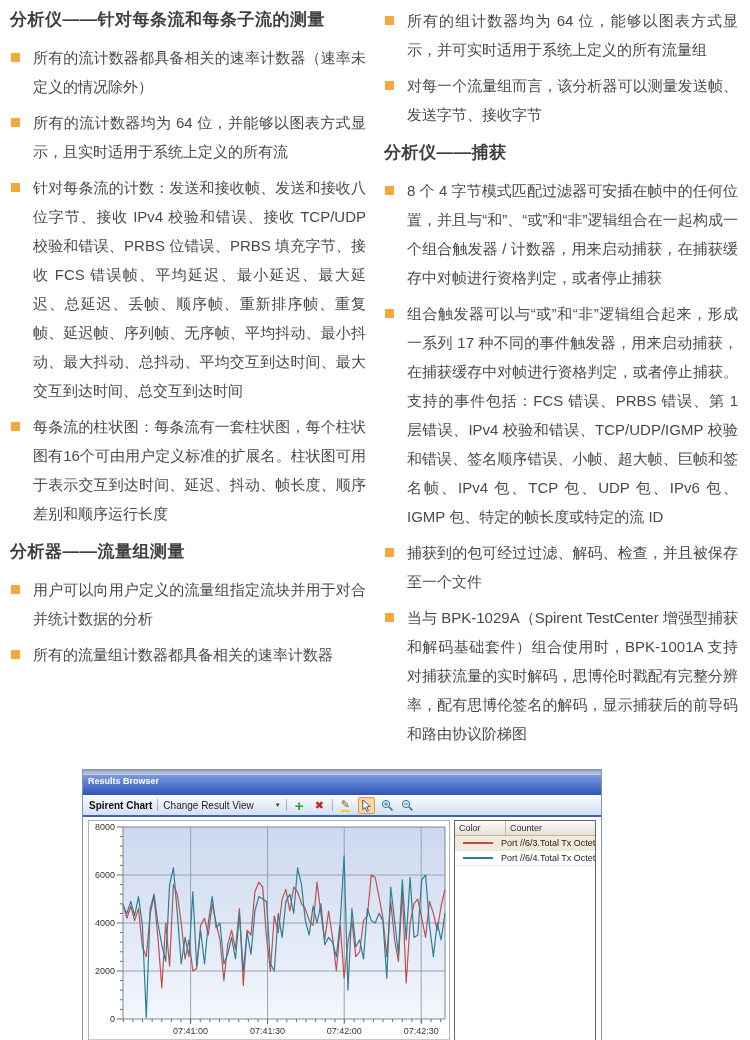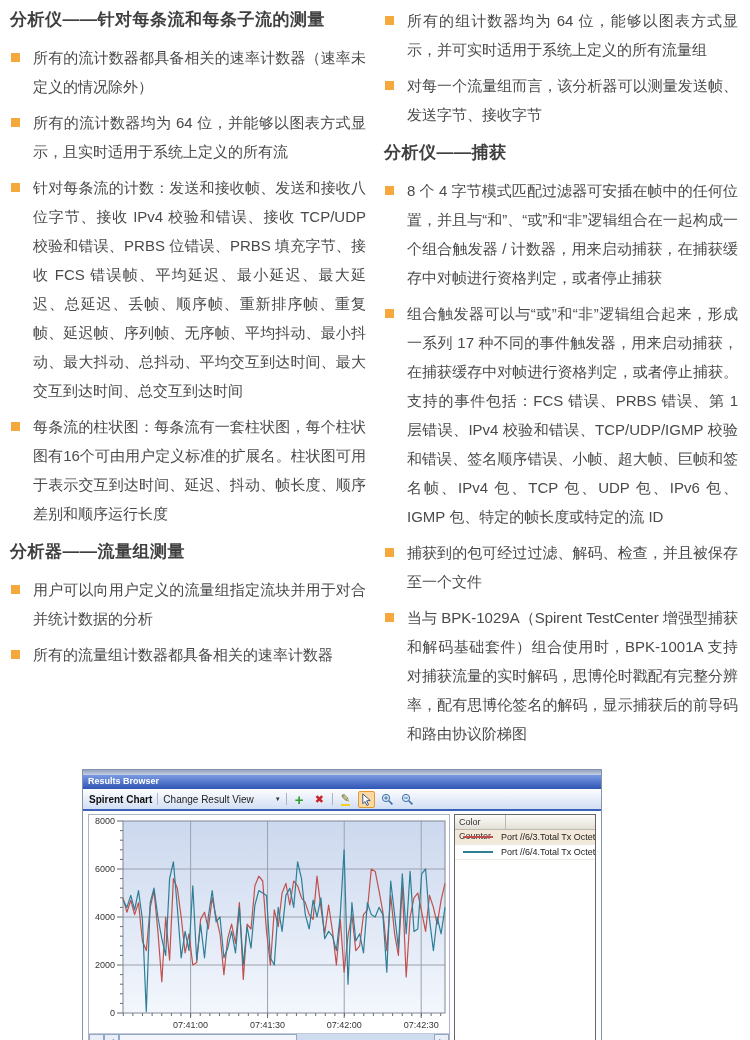--- a/index.html
+++ b/index.html
@@ -13,21 +13,21 @@
   .col-right{width:354px;}
   h2.section{font-size:17px;font-weight:bold;color:#3f3f3f;margin:12px 0 12px 0;letter-spacing:.5px;}
   h2.first{margin-top:2px;}
   .bullet{display:flex;margin:0 0 7px 0;}
   .bullet .sq{width:9px;height:9px;background:#F5A83C;margin:10px 13px 0 1px;flex:0 0 auto;}
   .bullet p{margin:0;font-size:15px;line-height:29px;color:#4a4a4a;text-align:justify;}
 
   
   .rb-window{margin:14px 0 0 72px;width:518px;border:1px solid #8494ac;background:#fff;}
   .rb-topstrip{height:5px;background:linear-gradient(#93a2c0,#c6d0e0);}
-  .rb-titlebar{height:14px;background:linear-gradient(#7b9ae4,#2f55b4);color:#fff;
+  .rb-titlebar{height:20px;background:linear-gradient(#7b9ae4,#2f55b4);color:#fff;
     font-size:9px;line-height:13px;padding:0 5px;font-weight:bold;}
   .rb-toolbar{height:20px;background:linear-gradient(#fdfdfe,#d2dff4);border-bottom:2px solid #3a62b8;
     display:flex;align-items:center;gap:5px;padding:0 6px;}
   .tb-title{font-size:10px;font-weight:bold;color:#101010;white-space:nowrap;}
   .tb-sep{width:1px;height:12px;background:#aab4c6;}
   .tb-view{font-size:10px;color:#222;white-space:nowrap;display:flex;align-items:center;gap:21px;}
   .tb-view .dd{font-size:6px;color:#333;}
   .tb-ic{width:15px;height:15px;display:flex;align-items:center;justify-content:center;flex:0 0 auto;}
   .ic-add{color:#2f9e2f;font-weight:900;font-size:15px;line-height:13px;}
   .ic-del{color:#cc2020;font-weight:bold;font-size:11px;}
@@ -35,21 +35,21 @@
   .ic-box-sel{background:#fcd9a0;border:1px solid #e09a3c;border-radius:2px;}
   .rb-content{display:flex;gap:4px;padding:3px 5px 4px 5px;background:#fff;}
   .chart-panel{width:360px;border:1px solid #aab4c4;background:#fff;}
   .hscroll{height:13px;display:flex;align-items:stretch;border-top:1px solid #c2cad8;background:#dce6f4;}
   .sb-btn{width:13px;background:#e9eff9;border:1px solid #93a6c8;font-size:6px;color:#345;
     display:flex;align-items:center;justify-content:center;flex:0 0 auto;}
   .sb-track{flex:1;position:relative;background:#cfdcf0;}
   .sb-thumb{position:absolute;left:0;top:0;bottom:0;width:56%;background:#f2f6fc;border:1px solid #93a6c8;}
   .legend-panel{width:140px;border:1px solid #666;background:#fff;font-size:9px;align-self:stretch;}
   .lg-head{display:flex;height:14px;line-height:14px;background:linear-gradient(#fcfcfa,#e2e0d6);
-    border-bottom:1px solid #bcbab0;color:#333;flex-direction:column;}
+    border-bottom:1px solid #bcbab0;color:#333;}
   .lg-head .c1{width:46px;padding-left:4px;border-right:1px solid #bcbab0;}
   .lg-head .c2{flex:1;padding-left:4px;}
   .lg-row{display:flex;align-items:center;height:14px;border-bottom:1px solid #eceae2;color:#222;}
   .lg-row.r0{background:#f3e9da;}
   .lg-swatch{width:30px;height:2px;margin:0 8px;flex:0 0 auto;}
   .lg-label{white-space:nowrap;overflow:hidden;}
   svg text{font-family:"Liberation Sans","DejaVu Sans",sans-serif;}
 </style>
 </head>
 <body>

